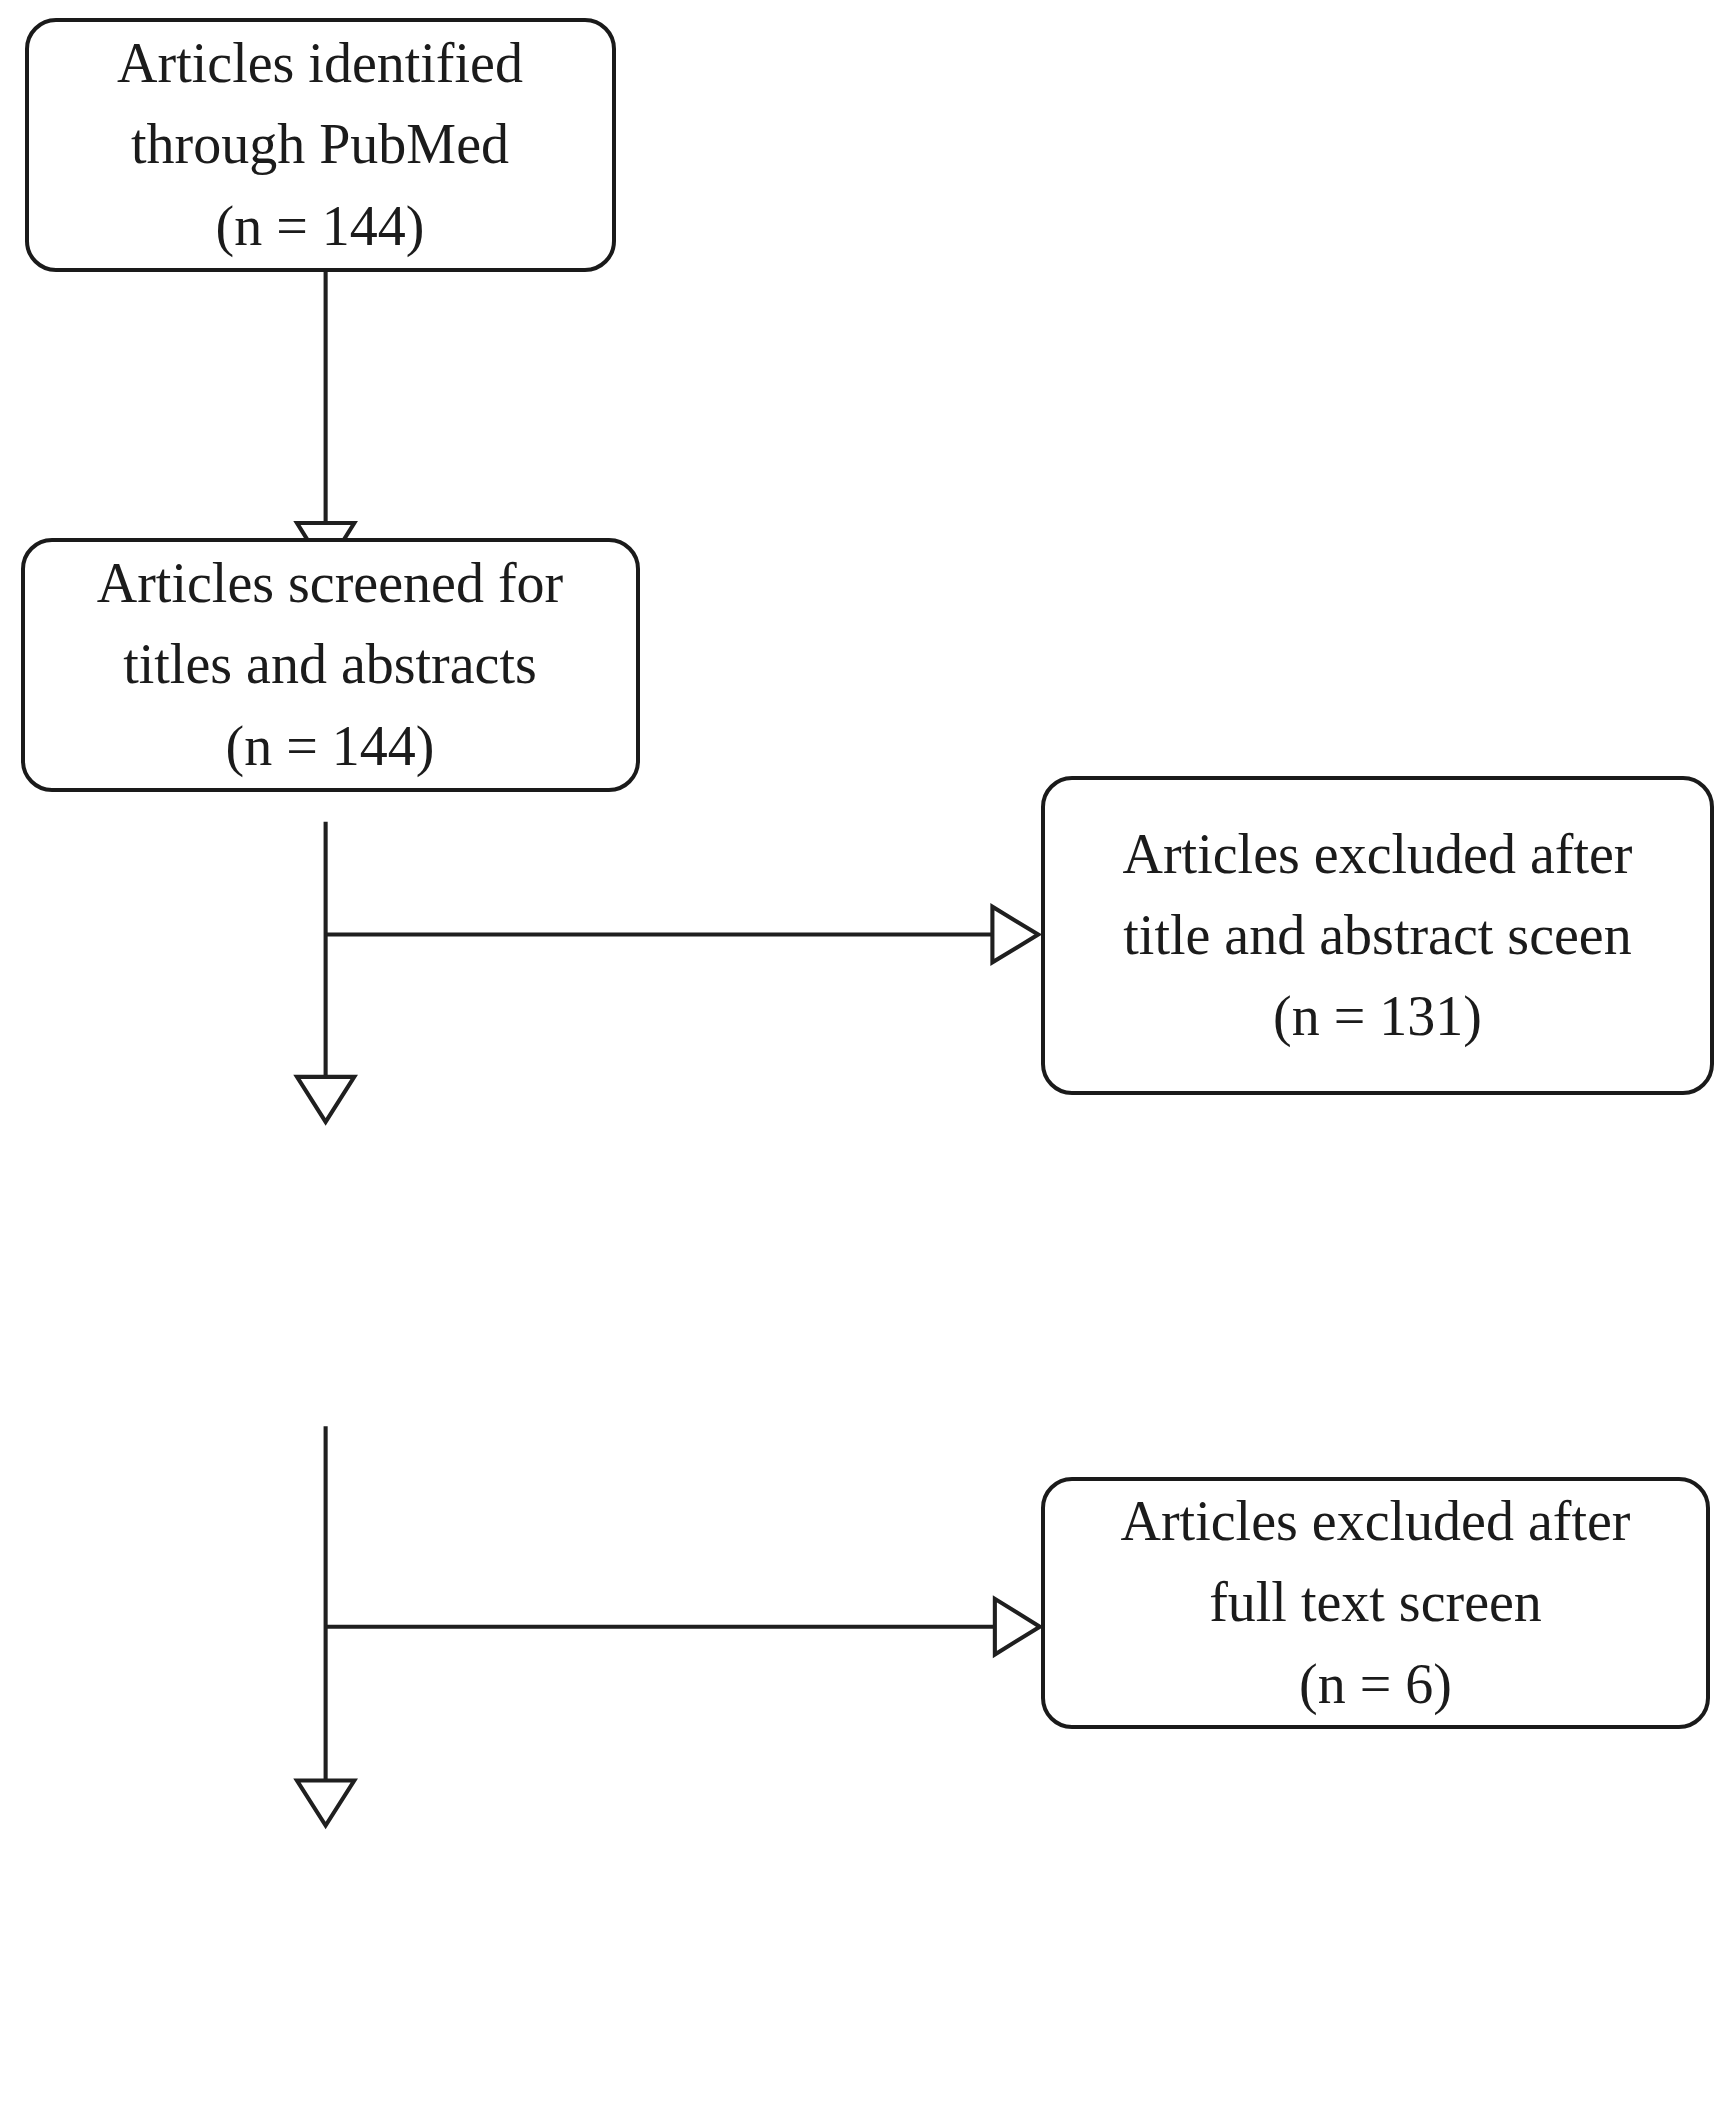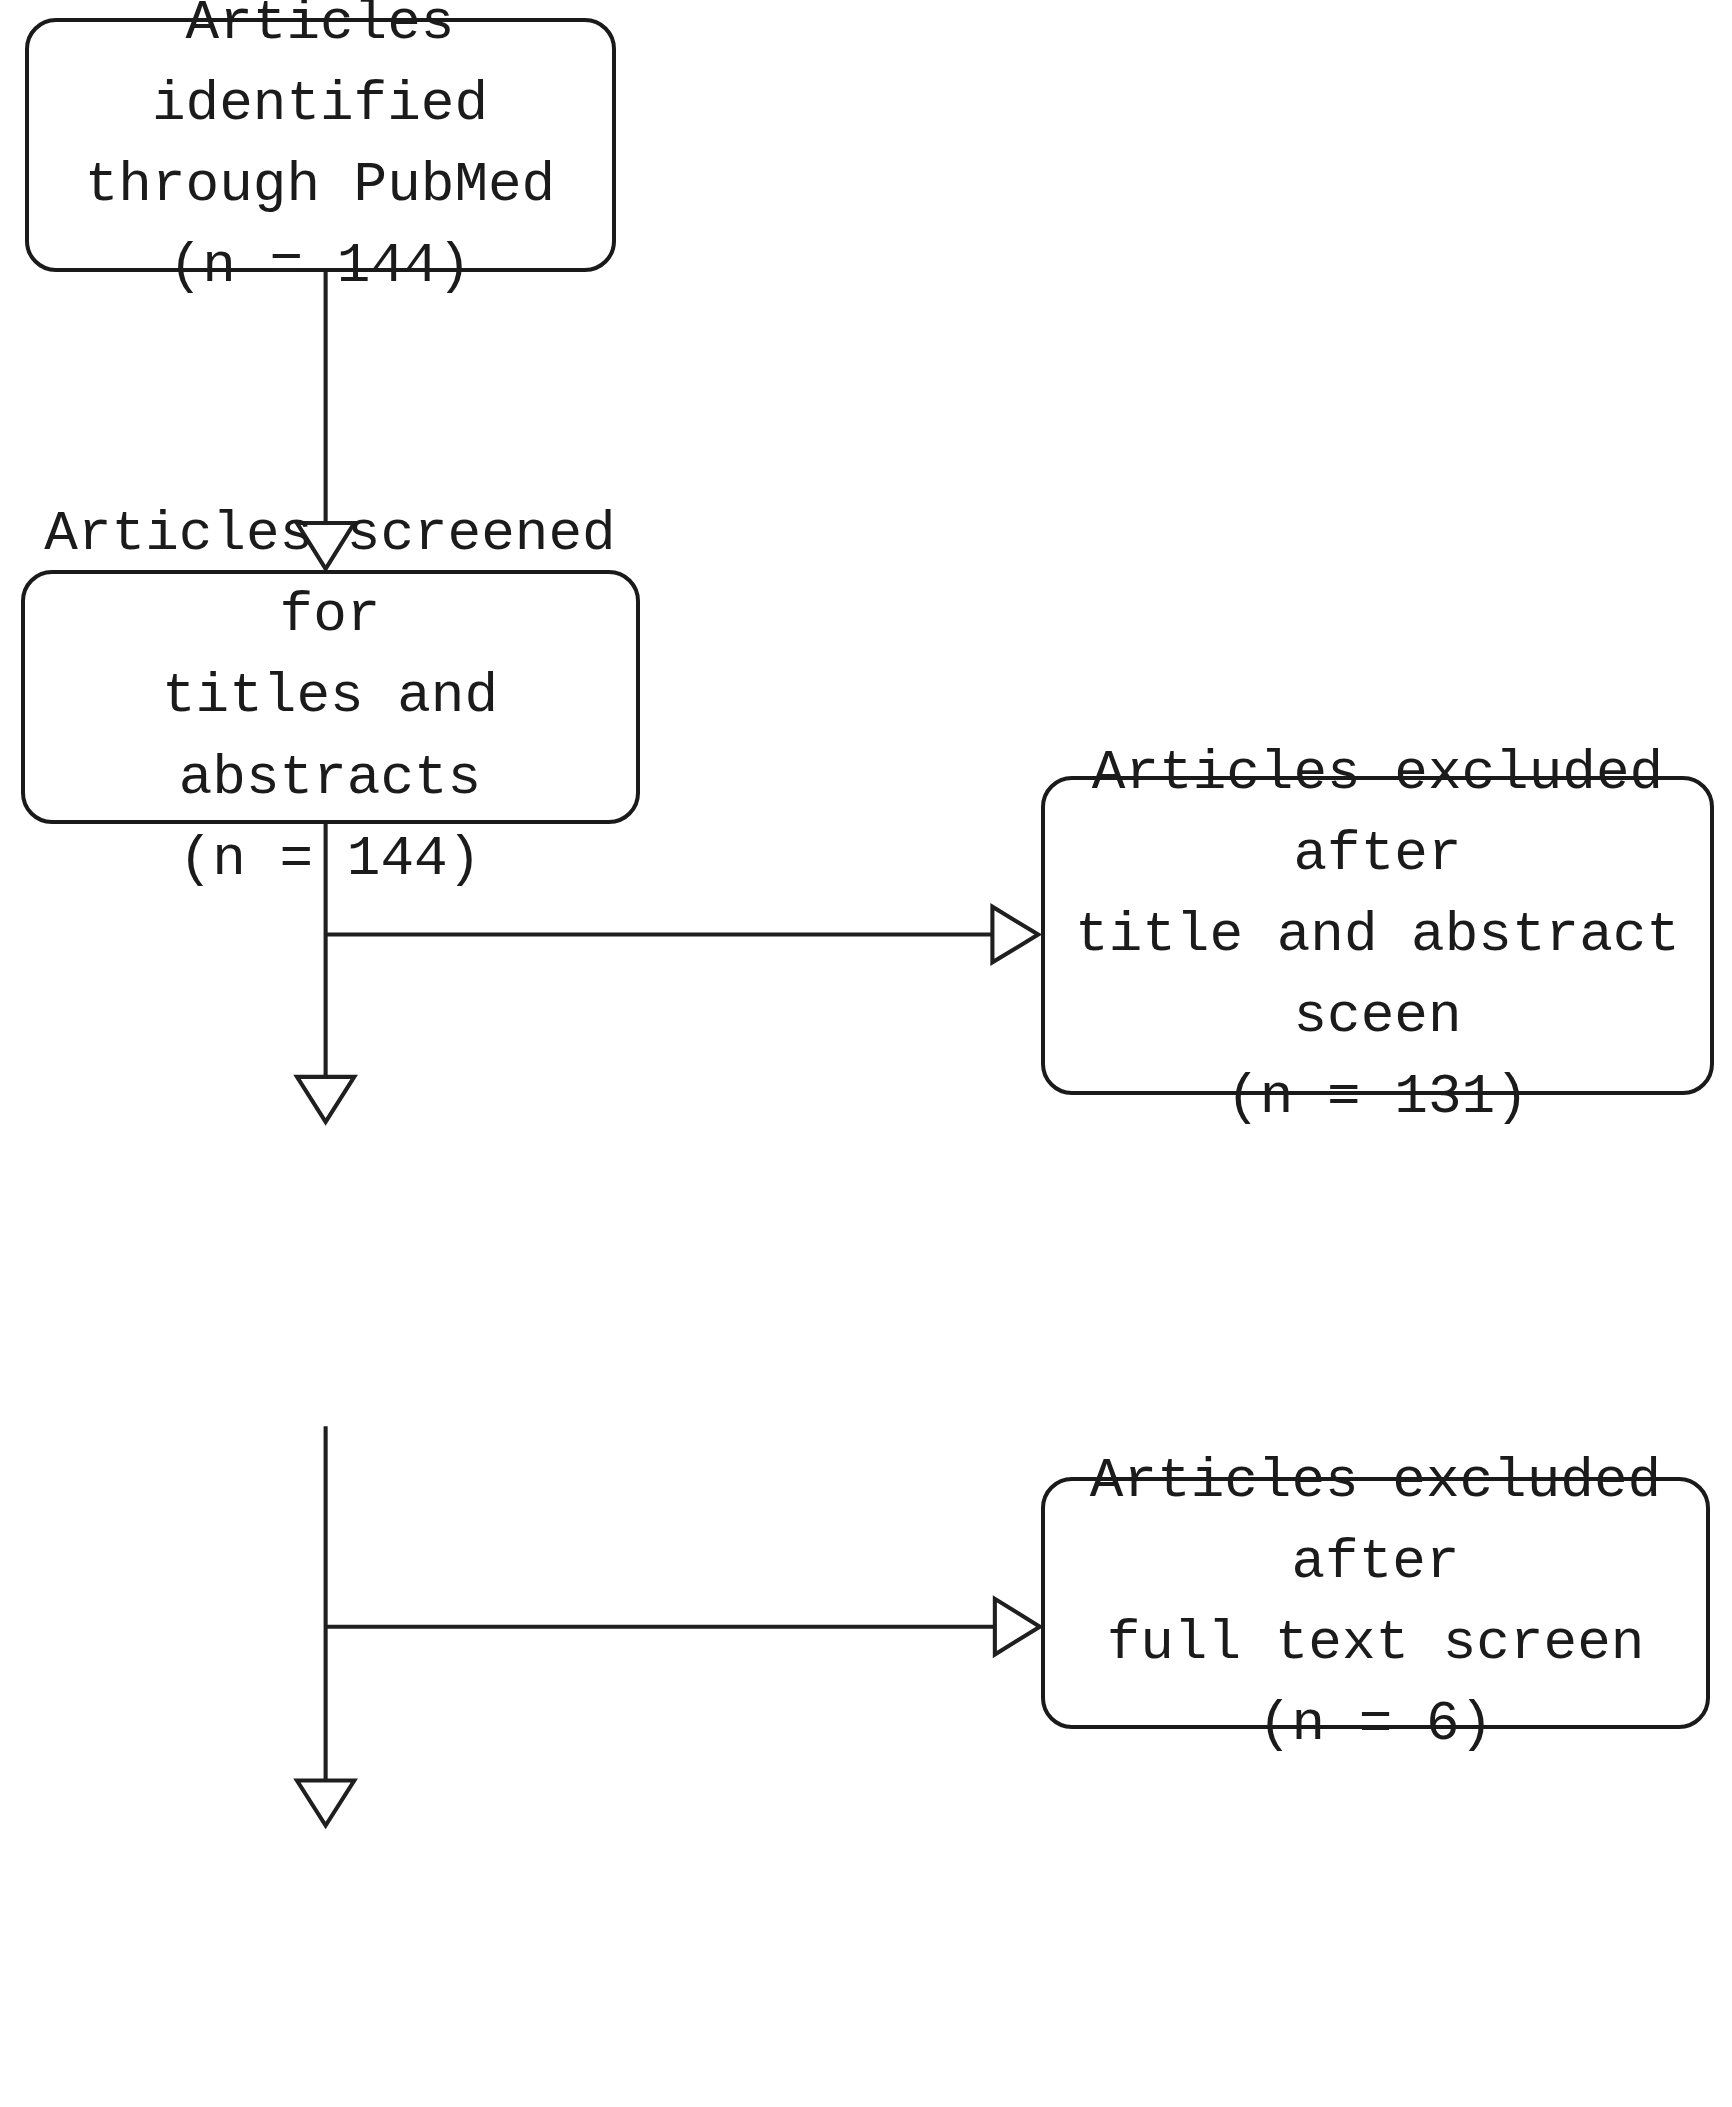--- a/index.html
+++ b/index.html
@@ -5,21 +5,21 @@
   html, body {
     margin: 0;
     padding: 0;
     background: #ffffff;
   }
   .canvas {
     position: relative;
     width: 1732px;
     height: 2108px;
     background: #ffffff;
-    font-family: Liberation Mono, monospace;
+    font-family: Liberation Serif, serif;
     overflow: hidden;
   }
   svg.connectors {
     position: absolute;
     left: 0;
     top: 0;
     width: 1732px;
     height: 2108px;
   }
   .flow-box {
@@ -75,21 +75,21 @@
     <line class="conn" x1="398" y1="1988" x2="1216" y2="1988"></line>
     <polygon class="head" points="1216,1954 1216,2022 1271,1988"></polygon>
   </svg>
 
   <div class="flow-box" style="left:24.5px; top:18px; width:591px; height:254px;">
     <div class="box-text">Articles identified
 through PubMed
 (n = 144)</div>
   </div>
 
-  <div class="flow-box" style="left:20.5px; top:570px; width:619px; height:254px;justify-content:flex-end;">
+  <div class="flow-box" style="left:20.5px; top:538px; width:619px; height:254px;">
     <div class="box-text">Articles screened for
 titles and abstracts
 (n = 144)</div>
   </div>
 
   <div class="flow-box" style="left:1041px; top:776px; width:673px; height:319px;">
     <div class="box-text">Articles excluded after
 title and abstract sceen
 (n = 131)</div>
   </div>

